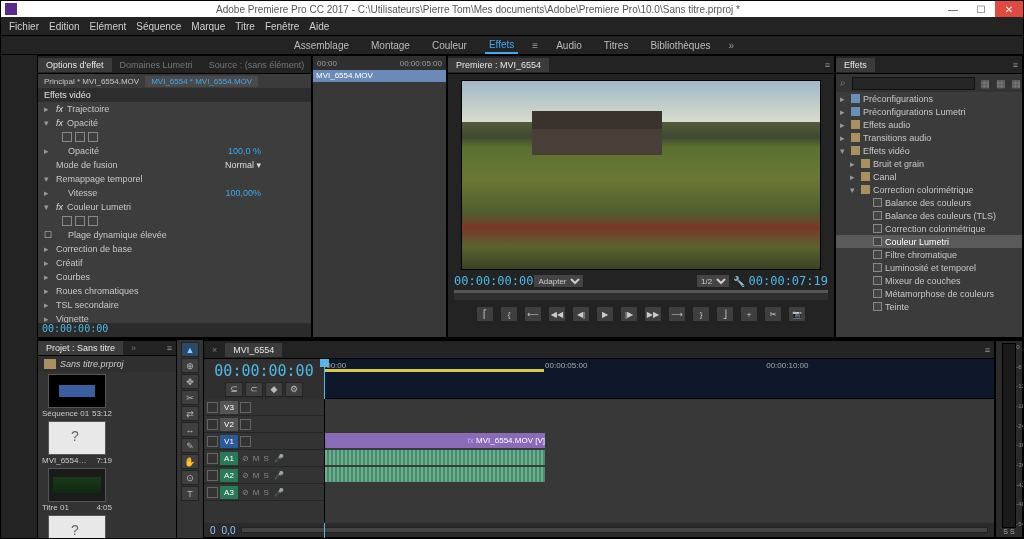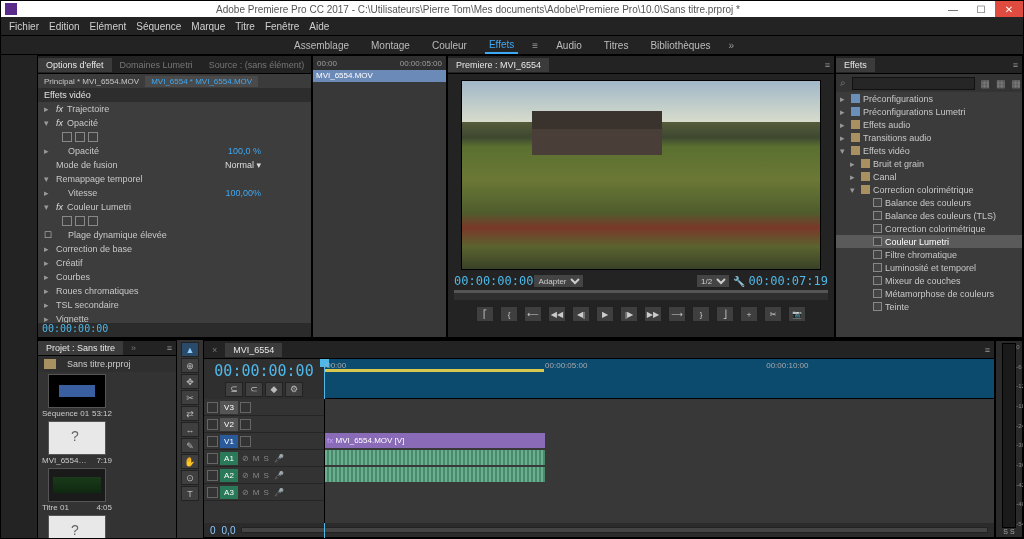--- a/index.html
+++ b/index.html
@@ -91,26 +91,26 @@
   
   .tl-panel { flex:1; display:flex; flex-direction:column; }
   .tl-body { flex:1; display:flex; min-height:0;}
   .tl-tools { width:26px; background:#343434; display:flex; flex-direction:column; align-items:center; padding-top:2px; gap:1px;}
   .tool{width:18px;height:15px;background:#3f3f3f;border:1px solid #222;color:#bbb;display:flex;align-items:center;justify-content:center;font-size:9px;}
   .tool.active{background:#2a4a6a;color:#8fcfff;}
   .tl-right{flex:1;display:flex;flex-direction:column;}
   .tl-top{height:40px;display:flex;}
   .tl-tc-box{width:120px;display:flex;flex-direction:column;align-items:center;justify-content:center;background:#2f2f2f;}
   .tl-tc{color:#4fb8e8;font-size:15px;font-family:monospace;}
-  .tl-ruler{flex:1;background:#0c4a6e;position:relative;border-bottom:1px solid #000;display:flex;align-items:flex-start;}
+  .tl-ruler{flex:1;background:#0f172a;position:relative;border-bottom:1px solid #000;display:flex;align-items:flex-start;}
   .tl-tick{position:absolute;top:2px;font-size:8px;color:#aaa;}
   .tl-playhead{position:absolute;left:0;top:0;bottom:-140px;width:1px;background:#4fb8e8;}
   .tl-playhead::before{content:"";position:absolute;top:0;left:-4px;width:9px;height:8px;background:#4fb8e8;}
   .tl-work{position:absolute;top:10px;left:0;width:220px;height:3px;background:#d8c850;}
-  .tl-tracks{flex:1;display:flex;}
+  .tl-tracks{flex:1;display:flex;text-align:right;}
   .tl-headers{width:120px;background:#333;display:flex;flex-direction:column;font-size:8px;}
   .trk{height:17px;display:flex;align-items:center;gap:2px;padding:0 3px;border-bottom:1px solid #252525;}
   .trk .tag{width:18px;height:13px;background:#2a5a9a;color:#fff;display:flex;align-items:center;justify-content:center;font-size:8px;}
   .trk .tag.a{background:#2a7a5a;}
   .trk .eye{width:11px;height:11px;border:1px solid #666;}
   .trk.dim .tag{background:#555;}
   .tl-clips{flex:1;position:relative;background:#383838;border-left:1px solid #000;}
   .clip{position:absolute;height:15px;font-size:8px;padding-left:2px;overflow:hidden;line-height:15px;}
   .clip.v{background:#8a6bb8;color:#fff;top:34px;left:0;width:220px;}
   .clip.a{background:#4a8a6a;top:51px;left:0;width:220px;background-image:repeating-linear-gradient(90deg,#6ab090 0 2px,#4a8a6a 2px 4px);}
@@ -411,21 +411,21 @@
 
   <div class="bottom-row">
 
     <div class="panel proj-panel">
       <div class="panel-tabs">
         <div class="panel-tab active">Projet : Sans titre</div>
         <div class="panel-tab dim">»</div>
         <div class="panel-menu">≡</div>
       </div>
       <div class="proj-head">
-        <div style="display:flex;align-items:center;gap:11px;">
+        <div style="display:flex;align-items:center;gap:4px;font-style:italic;">
           <span style="width:12px;height:10px;background:#a89060;display:inline-block;"></span>
           <span>Sans titre.prproj</span>
         </div>
       </div>
       <div class="proj-body" id="proj-body">
           <div class="bin">
             <div class="bin-thumb seq"></div>
             <div class="bin-lbl">
               <span>Séquence 01</span>
               <span>53:12</span>

